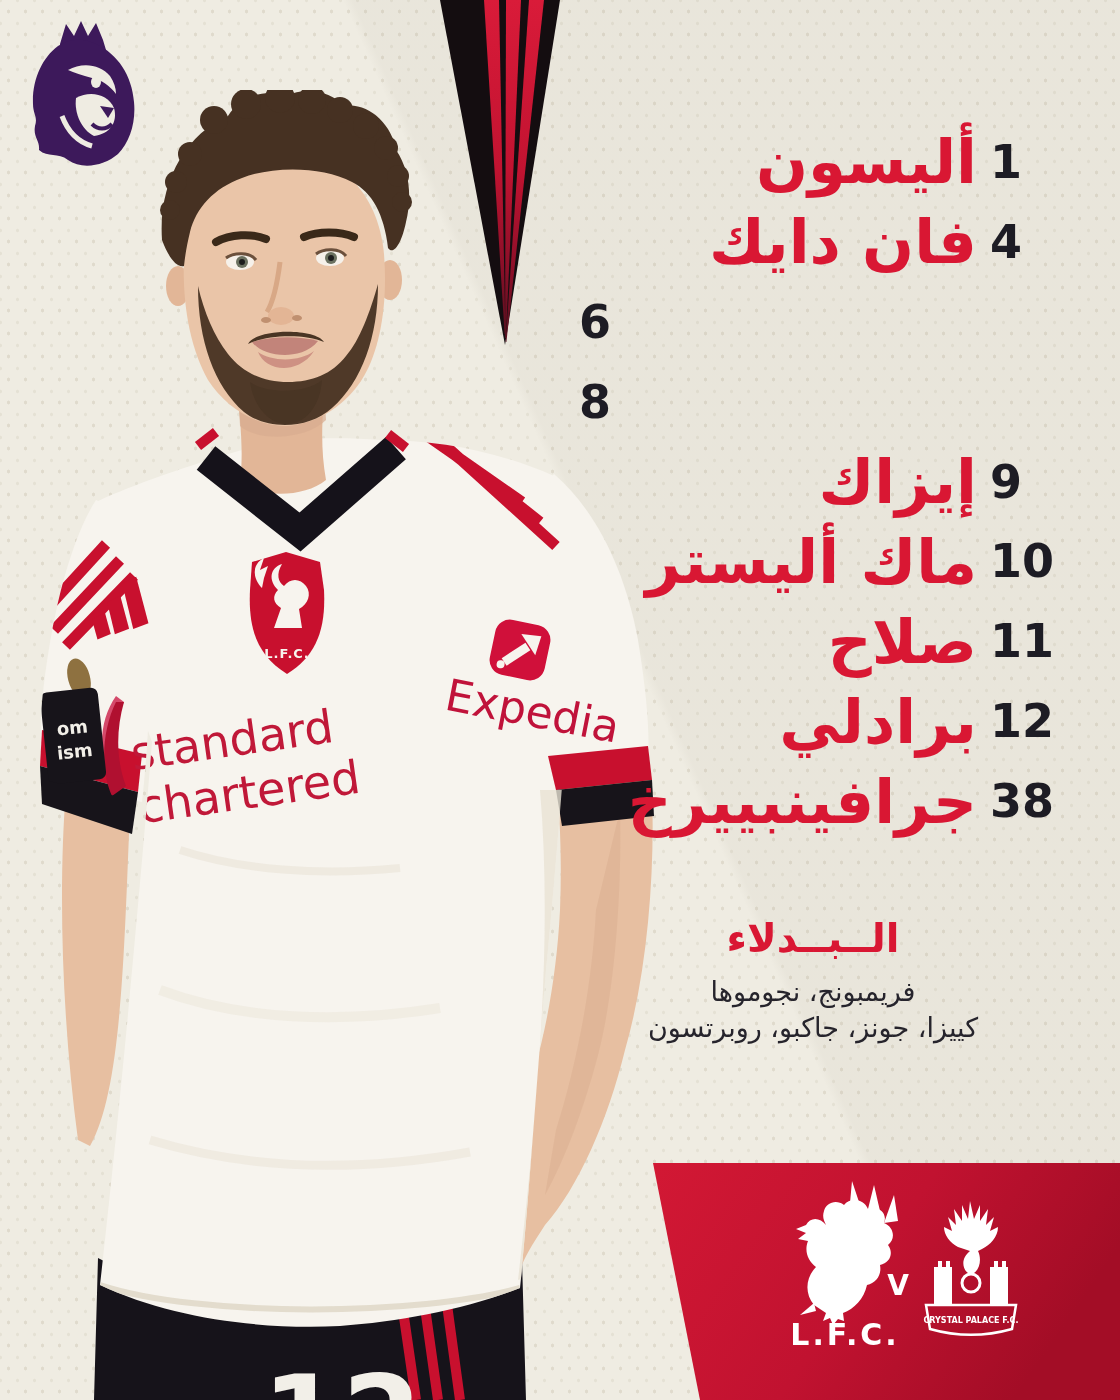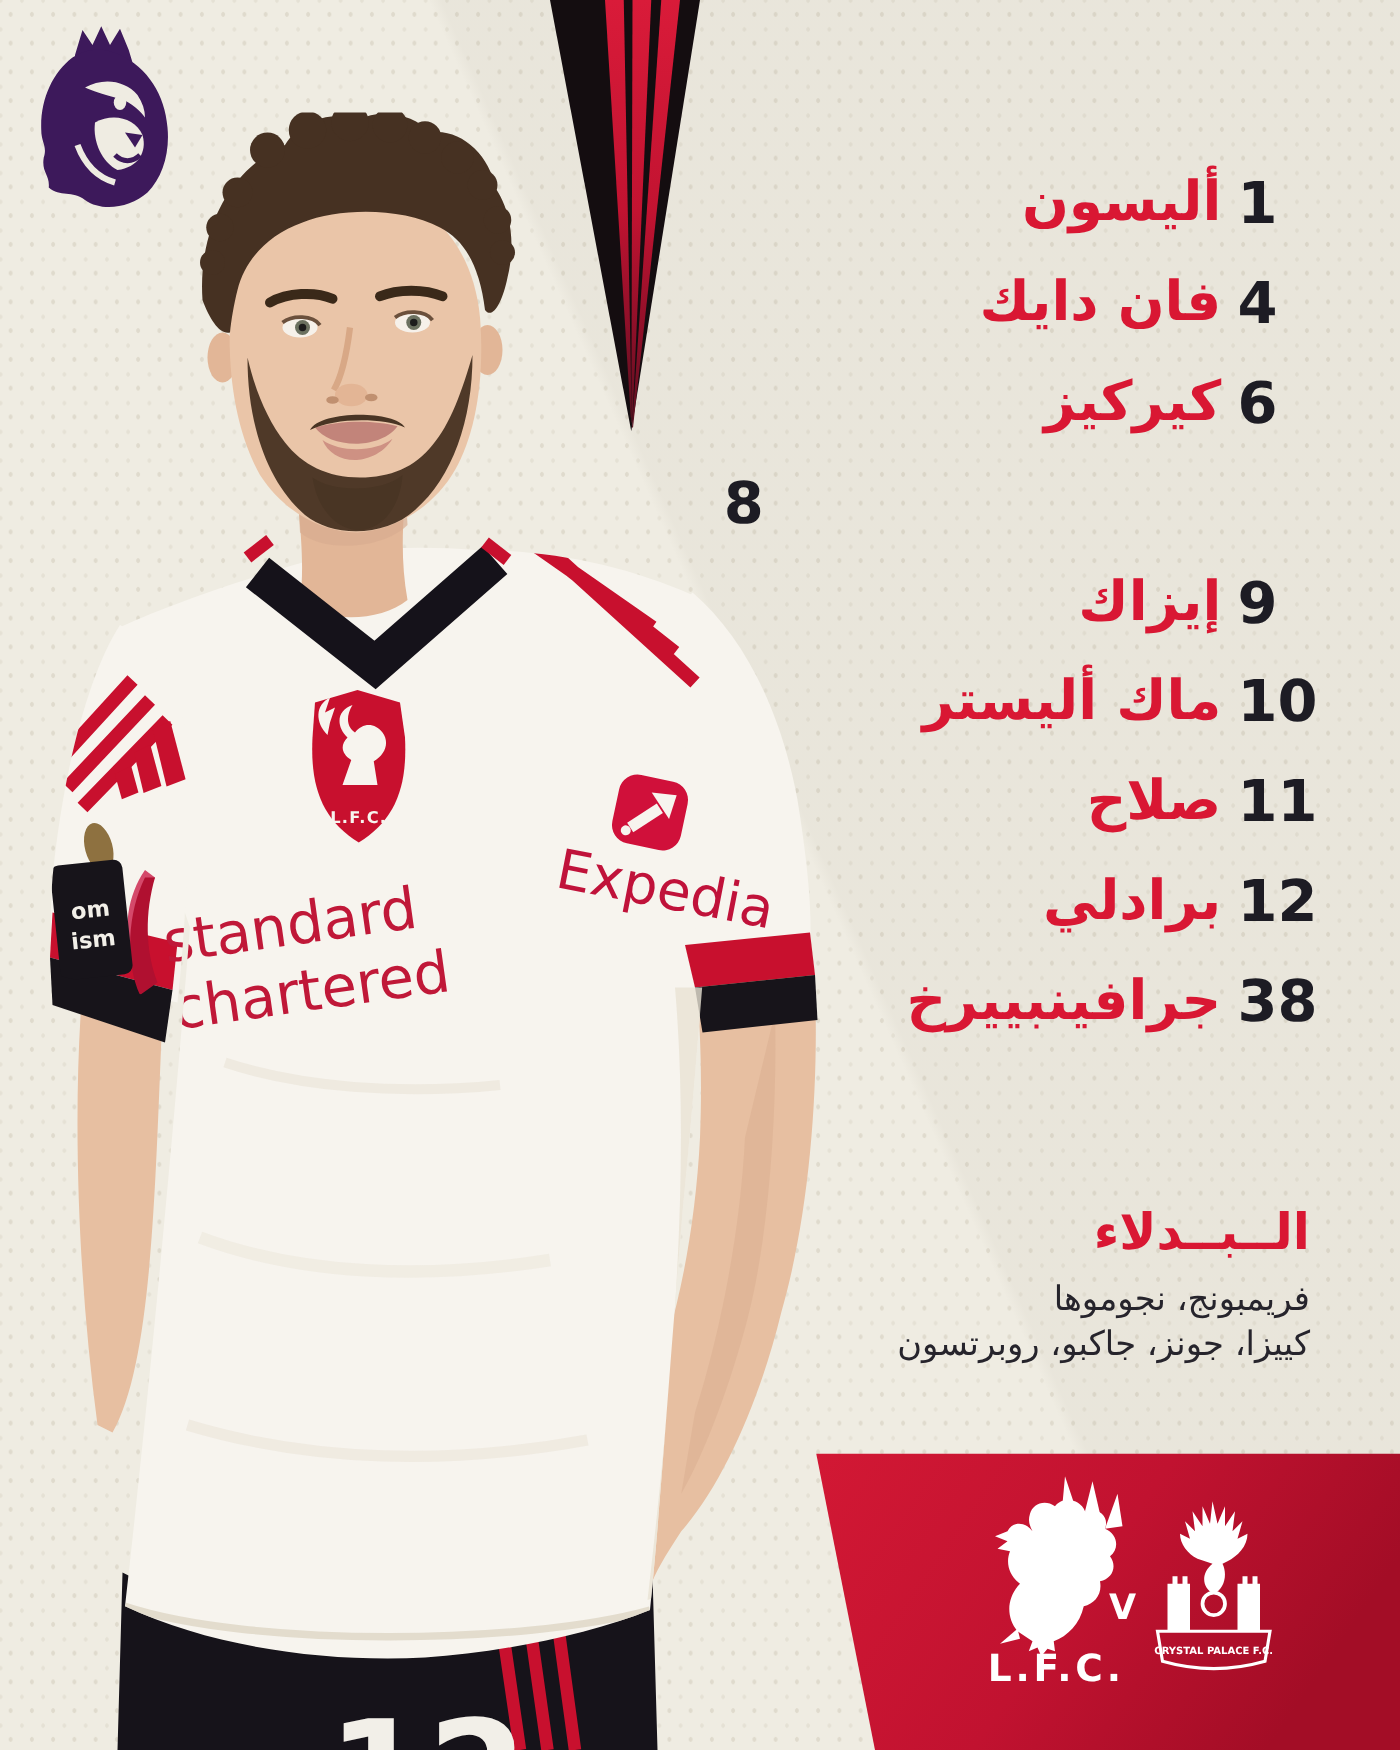--- a/index.html
+++ b/index.html
@@ -20,25 +20,25 @@
     background:linear-gradient(246deg, rgba(120,110,90,0.05) 44%, rgba(255,255,255,0) 44.6%);}
   .pl-logo{position:absolute;left:24px;top:18px;width:115px;height:150px;}
   .top-ribbon{position:absolute;left:420px;top:0;width:200px;height:350px;}
   .figure{position:absolute;left:0;top:90px;width:660px;height:1310px;}
   .banner{position:absolute;left:640px;top:1155px;width:480px;height:245px;}
 
   .lineup{position:absolute;top:122px;right:82px;width:472px;height:719px;
     display:flex;flex-direction:column;}
   .lineup-row{flex:1;display:flex;align-items:center;}
   .row-name{flex:1;text-align:right;direction:rtl;white-space:nowrap;
-    font-weight:700;font-size:44px;line-height:1;color:#D91733;}
+    font-weight:700;font-size:61px;line-height:1;color:#D91733;}
   .row-num{width:48px;padding-left:13px;text-align:left;
     font-weight:700;font-size:46px;line-height:1;color:#1D1C24;}
 
-  .subs{position:absolute;top:964px;right:72px;width:470px;text-align:right;}
+  .subs{position:absolute;top:916px;right:72px;width:470px;text-align:center;}
   .subs-title{font-weight:700;font-size:40px;line-height:1.1;color:#D91733;
     direction:rtl;margin-bottom:14px;}
   .subs-line{font-weight:400;font-size:27px;line-height:36px;color:#26242C;direction:rtl;}
 </style>
 </head>
 <body>
 
 <div class="poster">
   <div class="bg-sheen"></div>
 
@@ -207,21 +207,20 @@
   <div class="lineup">
     <div class="lineup-row">
         <div class="row-name">أليسون</div>
         <div class="row-num">1</div>
       </div>
     <div class="lineup-row">
         <div class="row-name">فان دايك</div>
         <div class="row-num">4</div>
       </div>
     <div class="lineup-row">
-        <div class="row-name">كيركيز</div>
         <div class="row-num">6</div>
       </div>
     <div class="lineup-row">
         <div class="row-num">8</div>
       </div>
     <div class="lineup-row">
         <div class="row-name">إيزاك</div>
         <div class="row-num">9</div>
       </div>
     <div class="lineup-row">

